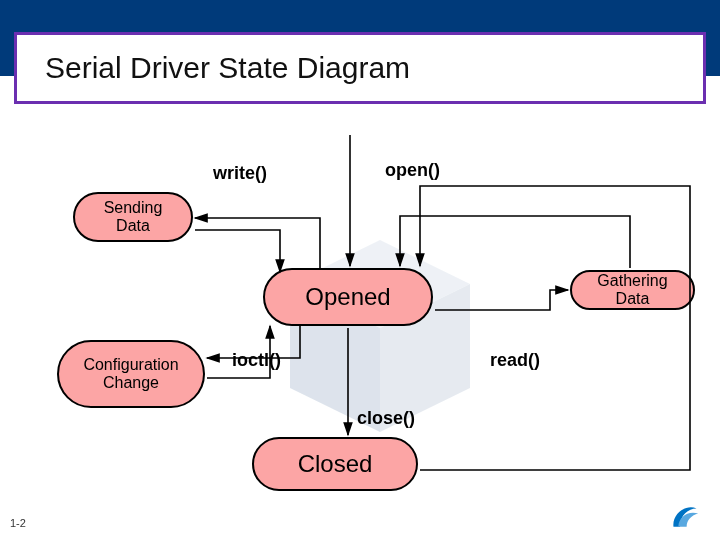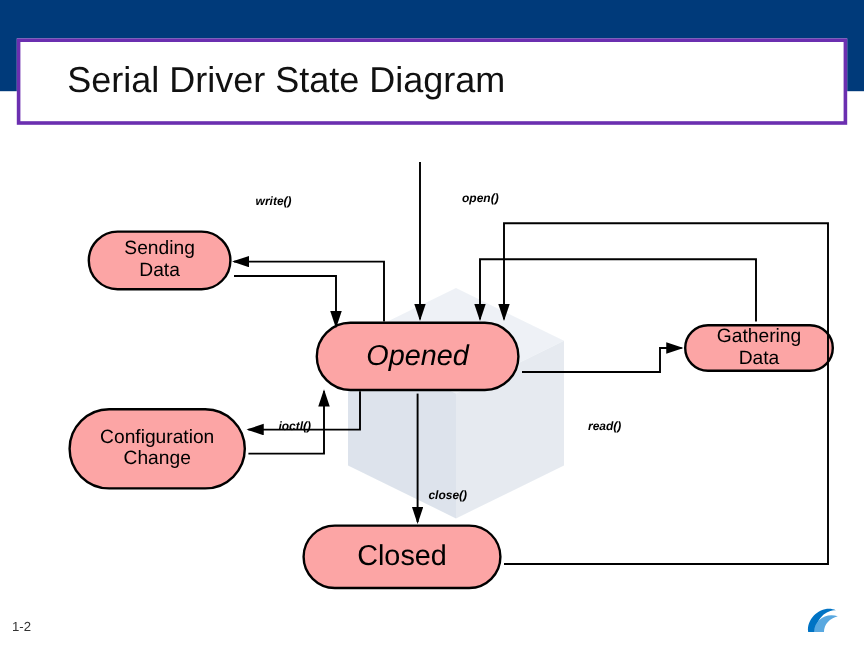--- a/index.html
+++ b/index.html
@@ -22,42 +22,41 @@
     position: absolute;
     left: 14px;
     top: 32px;
     width: 692px;
     height: 72px;
     background: #ffffff;
     border: 3px solid #6b2fb0;
     box-sizing: border-box;
     display: flex;
     align-items: center;
-    padding-left: 39px;
+    padding-left: 28px;
   }
   .title-text {
     font-size: 30px;
     color: #111;
     font-weight: 400;
   }
   .bg-cube {
     position: absolute;
     left: 280px;
     top: 240px;
     width: 200px;
     height: 200px;
     opacity: 0.35;
   }
   .label {
     position: absolute;
-    font-size: 10px;
+    font-size: 18px;
     font-weight: 700;
     color: #000;
     white-space: nowrap;
-    font-style: italic;
   }
   .state {
     position: absolute;
     background: #fca5a5;
     border: 2px solid #000;
     border-radius: 999px;
     display: flex;
     align-items: center;
     justify-content: center;
     text-align: center;
@@ -124,21 +123,21 @@
 
 <div class="label" style="left:213px; top:163px;">write()</div>
 <div class="label" style="left:373px; top:160px;margin-left:12px;">open()</div>
 <div class="label" style="left:232px; top:350px;">ioctl()</div>
 <div class="label" style="left:490px; top:350px;">read()</div>
 <div class="label" style="left:357px; top:365px;margin-top:43px;">close()</div>
 
 <div class="state" style="left:73px; top:192px; width:120px; height:50px; white-space:pre-line;">Sending
 Data</div>
 
-<div class="state big" style="left:263px; top:268px; width:170px; height:58px;font-style:italic;">Opened</div>
+<div class="state big" style="left:263px; top:268px; width:170px; height:58px;">Opened</div>
 
 <div class="state" style="left:570px; top:270px; width:125px; height:40px; white-space:pre-line;">Gathering
 Data</div>
 
 <div class="state" style="left:57px; top:340px; width:148px; height:68px; white-space:pre-line;">Configuration
 Change</div>
 
 <div class="state big" style="left:252px; top:437px; width:166px; height:54px;">Closed</div>
 
 <svg class="arrows">

